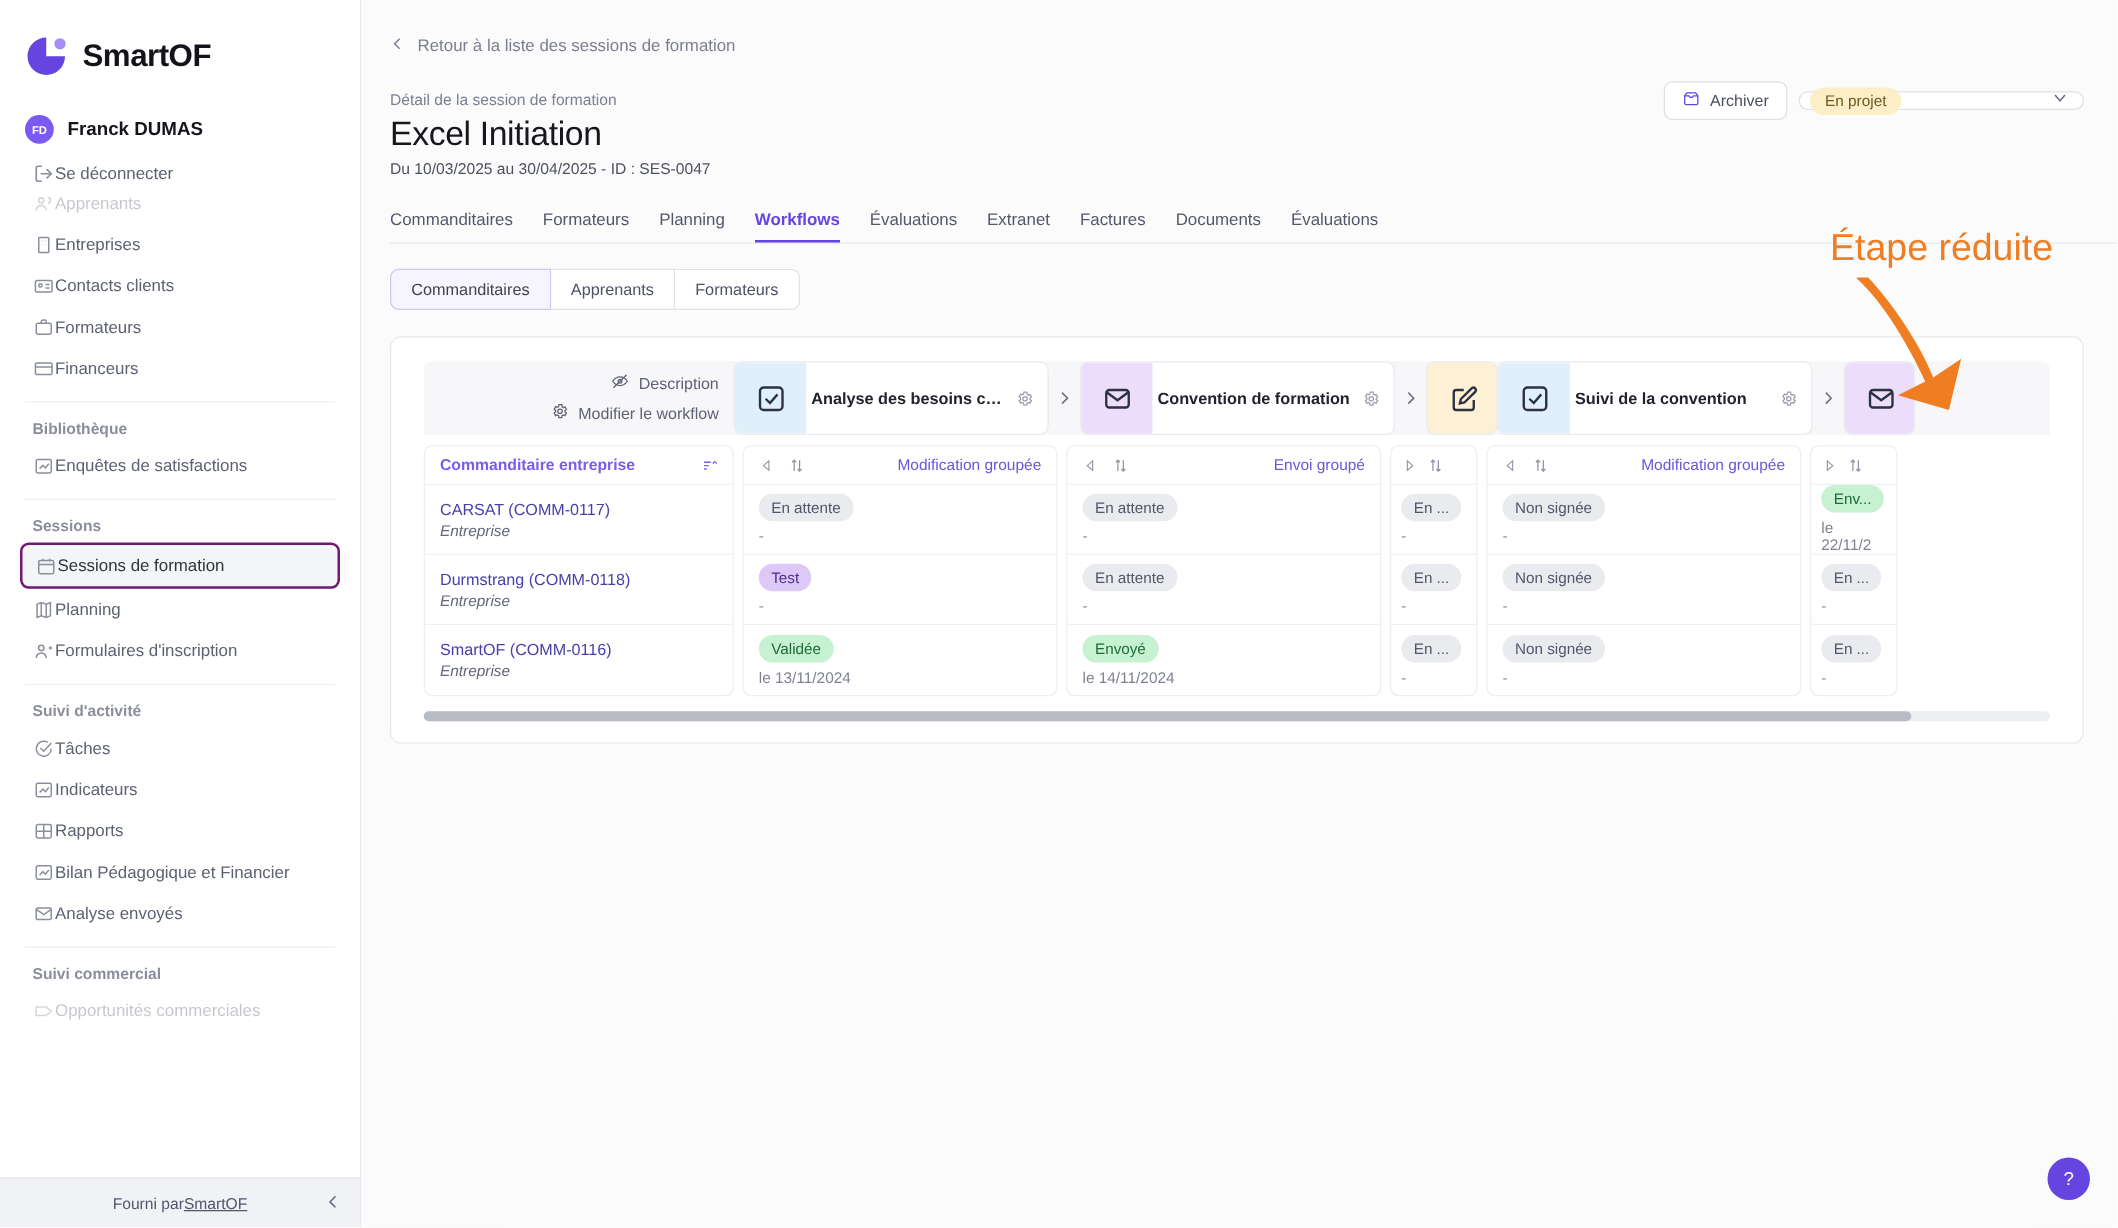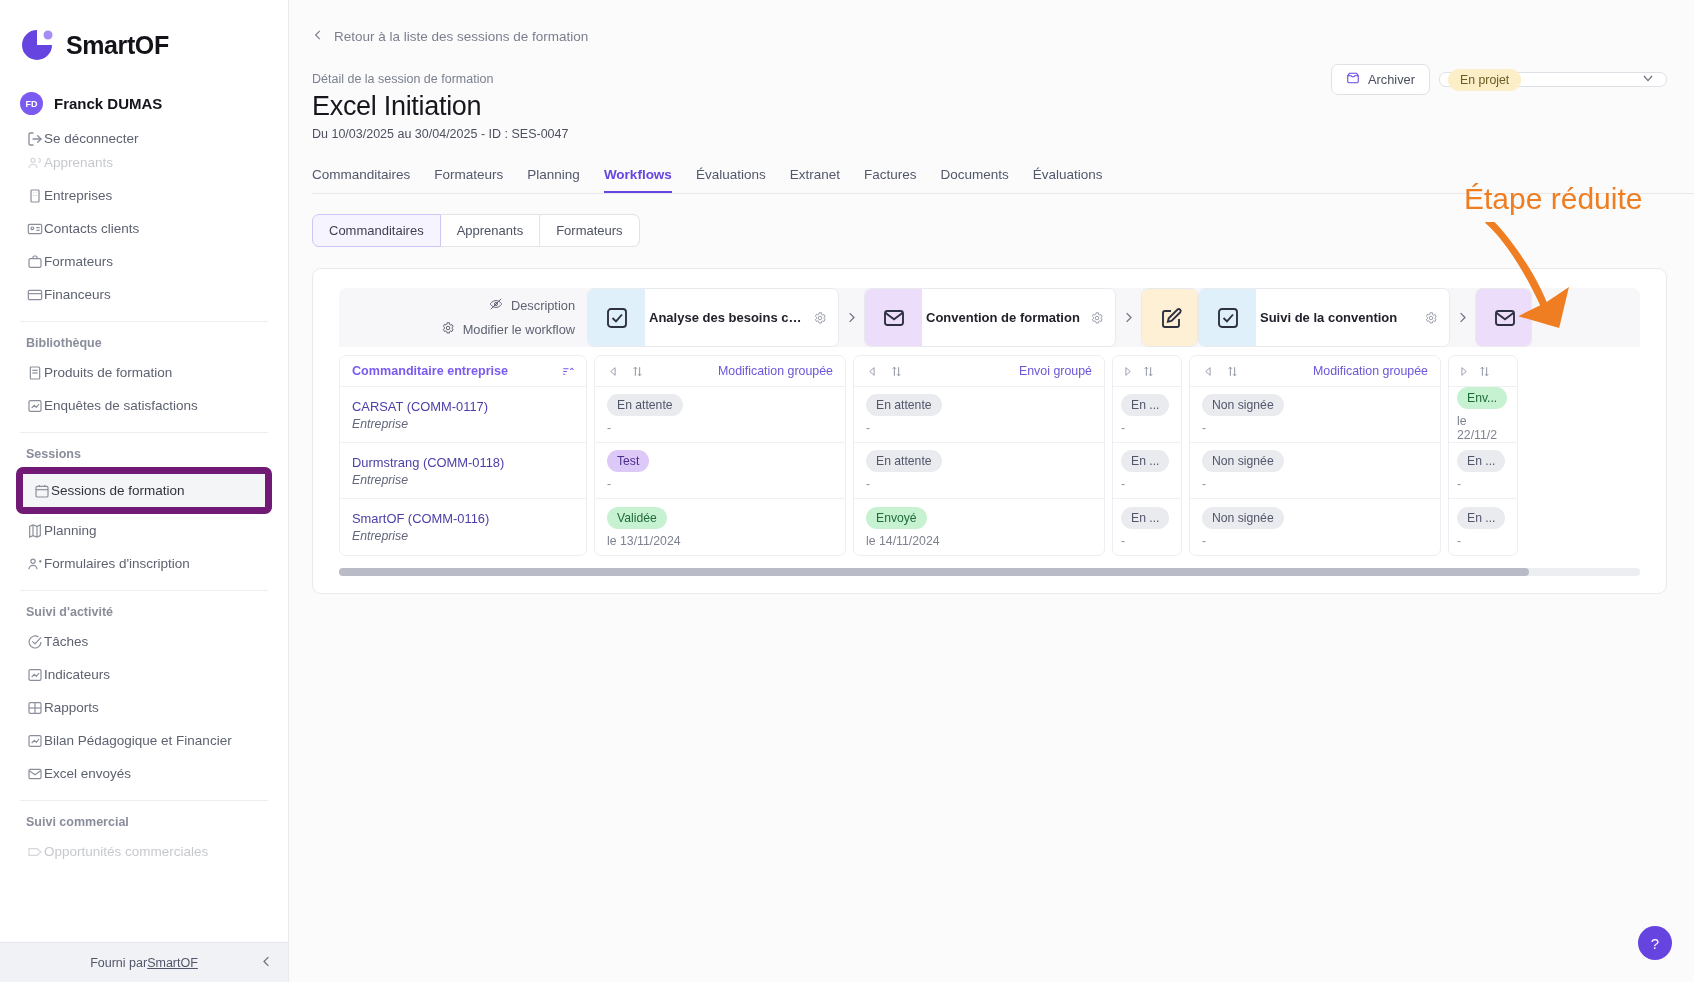--- a/index.html
+++ b/index.html
@@ -33,21 +33,21 @@
   .user-name { font-size: 15px; font-weight: 700; color: #14141b; }
 
   .nav-item {
     display: flex; align-items: center; gap: 1px;
     margin: 0 16px; padding: 8px 10px; border-radius: 7px;
     font-size: 13.5px; color: #5d6270; cursor: pointer;
     white-space: nowrap;
   }
   .nav-item.logout { margin-top: 7px; }
   .nav-item.active {
-    background: #f4f5f7; border: 7px solid #701a75; color: #30323c;
+    background: #f4f5f7; border: 2px solid #701a75; color: #30323c;
   }
   .nav-icon { width: 17px; height: 17px; flex: 0 0 17px; display:flex; align-items:center; justify-content:center; color:#8b8f9c; }
   .nav-icon svg { width: 16px; height: 16px; display:block; }
 
   .nav-sep { height: 1px; background: #eceef1; margin: 10px 20px 6px 20px; }
   .nav-group-title {
     font-size: 12.5px; font-weight: 700; color: #8a8e9b;
     padding: 8px 26px 6px 26px;
   }
   .cut-top { margin-top: -9px; }
@@ -264,30 +264,20 @@
               <rect x="2" y="5" width="20" height="14" rx="2"></rect>
               <line x1="2" y1="10" x2="22" y2="10"></line>
             </svg>
         </span>
         <span>Financeurs</span>
       </div>
 
       <div class="nav-sep"></div>
       <div class="nav-group-title">Bibliothèque</div>
 
-      <div class="nav-item">
-        <span class="nav-icon">
-          <svg viewBox="0 0 24 24" fill="none" stroke="currentColor" stroke-width="1.8">
-              <rect x="5" y="3" width="14" height="18" rx="1.5"></rect>
-              <line x1="8" y1="8" x2="16" y2="8"></line>
-              <line x1="8" y1="12" x2="16" y2="12"></line>
-            </svg>
-        </span>
-        <span>Produits de formation</span>
-      </div>
 
 
       <div class="nav-item">
         <span class="nav-icon">
           <svg viewBox="0 0 24 24" fill="none" stroke="currentColor" stroke-width="1.8">
               <rect x="3" y="4" width="18" height="16" rx="2"></rect>
               <polyline points="7 15 11 11 14 14 18 9"></polyline>
             </svg>
         </span>
         <span>Enquêtes de satisfactions</span>
@@ -375,21 +365,21 @@
         <span>Bilan Pédagogique et Financier</span>
       </div>
 
       <div class="nav-item">
         <span class="nav-icon">
           <svg viewBox="0 0 24 24" fill="none" stroke="currentColor" stroke-width="1.8">
               <rect x="3" y="5" width="18" height="14" rx="2"></rect>
               <polyline points="3.5 7 12 13 20.5 7"></polyline>
             </svg>
         </span>
-        <span>Excel envoyés</span>
+        <span>Analyse envoyés</span>
       </div>
 
       <div class="nav-sep"></div>
       <div class="nav-group-title">Suivi commercial</div>
 
       <div class="nav-item faded">
         <span class="nav-icon">
           <svg viewBox="0 0 24 24" fill="none" stroke="currentColor" stroke-width="1.8">
               <path d="M3 7h12l6 5-6 5H3z"></path>
             </svg>

